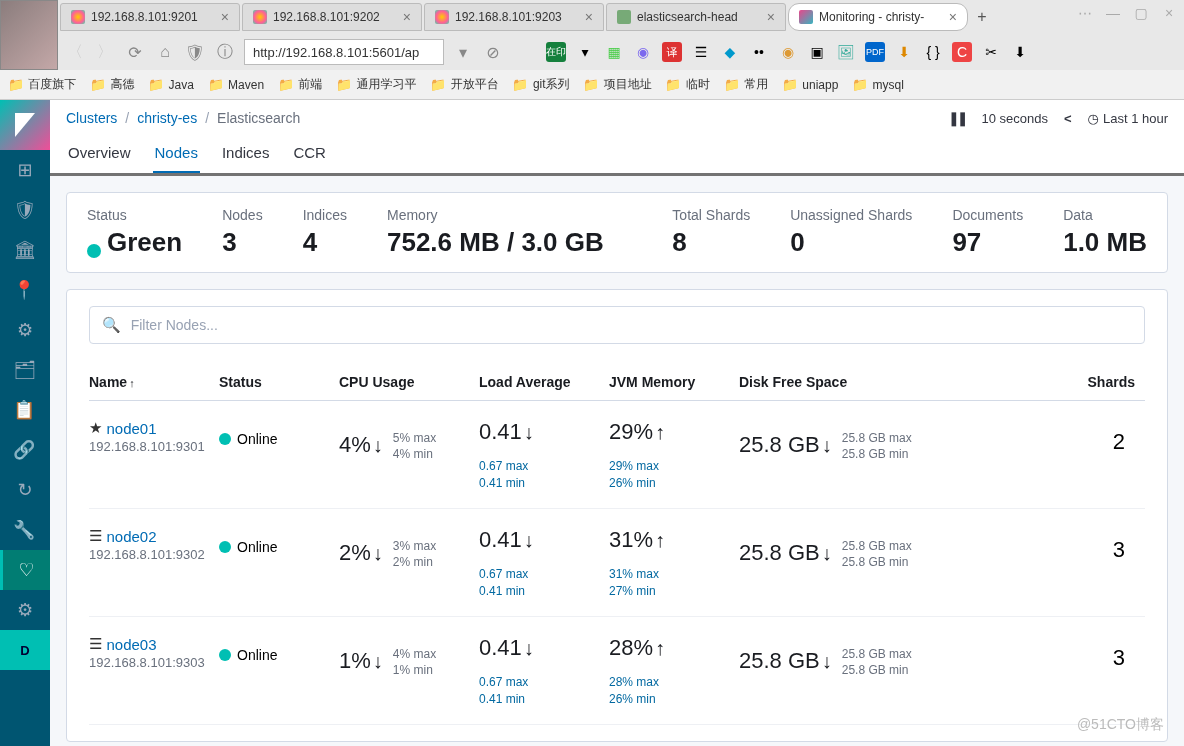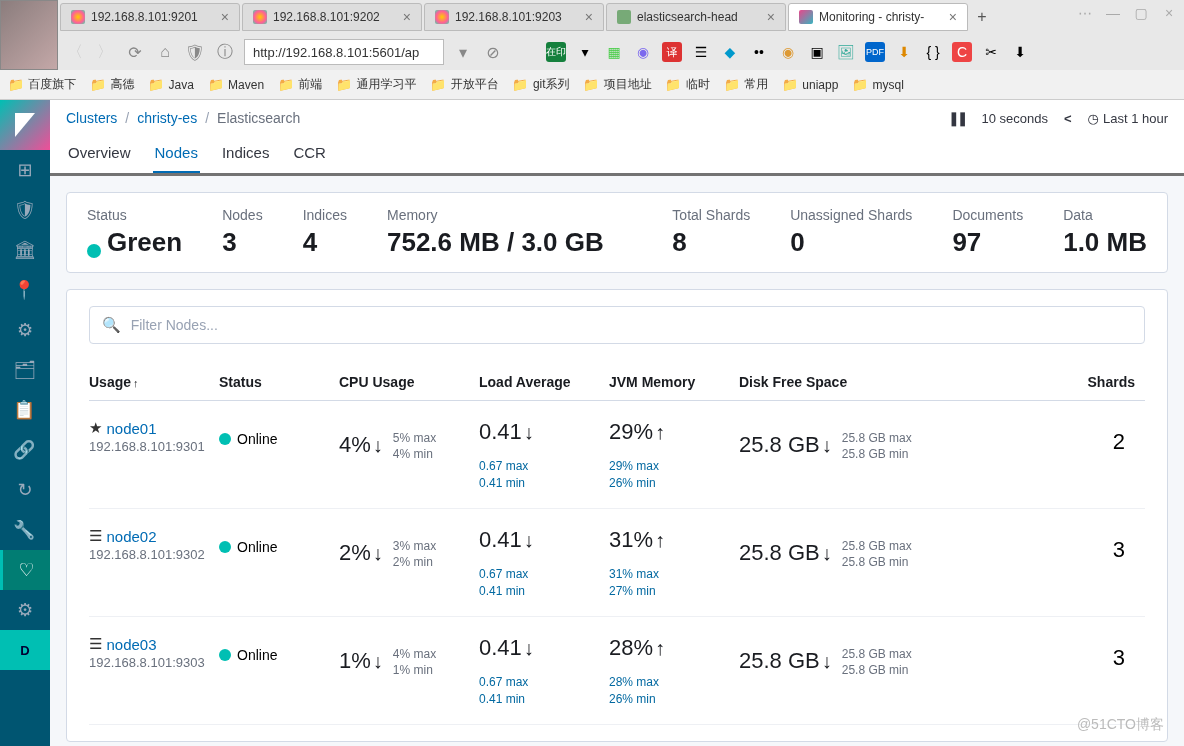--- a/index.html
+++ b/index.html
@@ -3,21 +3,21 @@
 <meta charset="utf-8">
 <style>
 * { margin: 0; padding: 0; box-sizing: border-box; font-family: -apple-system, BlinkMacSystemFont, "Segoe UI", Helvetica, Arial, sans-serif; }
 body { width: 1184px; height: 746px; overflow: hidden; background: #f5f5f5; }
 
 
 .browser-chrome { background: #e8e8e8; }
 .tab-strip { display: flex; align-items: center; height: 34px; padding-left: 60px; position: relative; }
 .avatar { position: absolute; left: 0; top: 0; width: 58px; height: 70px; background: linear-gradient(135deg,#8b7d7d,#c4a8a8); border: 1px solid #888; }
 .browser-tab { display: flex; align-items: center; gap: 6px; padding: 0 10px; height: 28px; border: 1px solid #bbb; background: #ddd; font-size: 12px; color: #333; min-width: 180px; max-width: 200px; border-radius: 3px 3px 0 0; margin-right: 2px; }
-.browser-tab.active { background: #fff; }
+.browser-tab.active { background: #fff; border-radius: 11px; }
 .browser-tab .fav { width: 14px; height: 14px; }
 .browser-tab .txt { flex: 1; white-space: nowrap; overflow: hidden; text-overflow: ellipsis; }
 .browser-tab .close { color: #777; font-size: 14px; }
 .newtab { width: 24px; text-align: center; color: #555; font-size: 16px; }
 .win-controls { position: absolute; right: 4px; top: 4px; display: flex; gap: 6px; color: #aaa; font-size: 14px; }
 .win-controls span { width: 22px; height: 18px; display: flex; align-items: center; justify-content: center; }
 
 .addr-bar { display: flex; align-items: center; height: 36px; padding: 0 8px 0 64px; gap: 8px; }
 .nav-btn { width: 22px; height: 22px; display: flex; align-items: center; justify-content: center; color: #888; font-size: 16px; }
 .nav-btn.disabled { color: #ccc; }
@@ -299,21 +299,21 @@
           </div>
       </div>
 
       <div class="table-panel">
         <div class="filter-box">
           <span class="mag">🔍</span>
           <span>Filter Nodes...</span>
         </div>
         <div class="nodes-table">
           <div class="thead">
-            <div class="col-name"><span>Usage</span><span class="sort-arrow">↑</span></div>
+            <div class="col-name"><span>Name</span><span class="sort-arrow">↑</span></div>
             <div class="col-status">Status</div>
             <div class="col-cpu">CPU Usage</div>
             <div class="col-load">Load Average</div>
             <div class="col-jvm">JVM Memory</div>
             <div class="col-disk">Disk Free Space</div>
             <div class="col-shards">Shards</div>
           </div>
           <div id="rows">
   <div class="trow">
     <div class="col-name">

